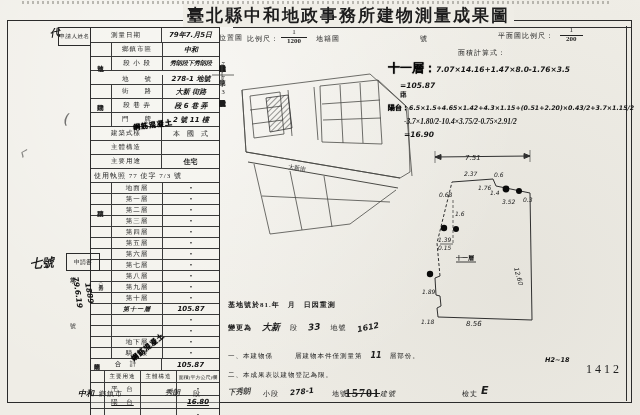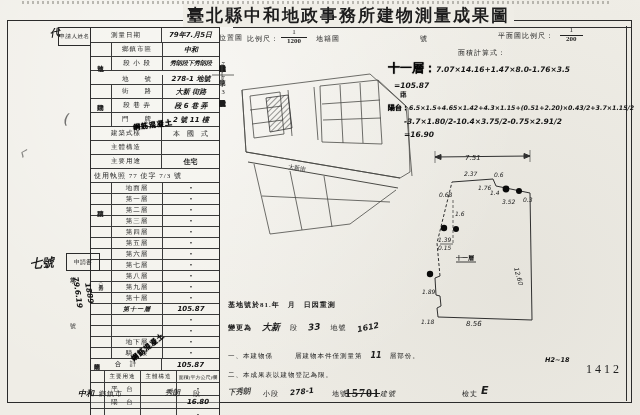--- a/index.html
+++ b/index.html
@@ -210,21 +210,21 @@
       <div class="c lab" style="width:33px;font-size:5.5px;">主要用途</div>
       <div class="c lab" style="width:33px;font-size:5.5px;">主體構造</div>
       <div class="c val" style="font-size:5px;">面積(平方公尺)欄</div>
     </div>
     <div class="trow" style="height:12px;">
       <div class="c ind14"></div>
       <div class="c lab" style="width:33px;">平　台</div>
       <div class="c lab" style="width:33px;"></div>
       <div class="c val">•</div>
     </div>
-    <div class="trow" style="height:12px;">
+    <div class="trow" style="height:12px;text-decoration:underline;">
       <div class="c ind14"></div>
       <div class="c lab" style="width:33px;">陽　台</div>
       <div class="c lab" style="width:33px;"></div>
       <div class="c val hw">16.80</div>
     </div>
     <div class="trow" style="height:12px;">
       <div class="c ind14"></div>
       <div class="c lab" style="width:33px;"></div>
       <div class="c lab" style="width:33px;"></div>
       <div class="c val">•</div>
@@ -283,23 +283,23 @@
         <line x1="114" y1="120" x2="122" y2="171"></line>
       <line x1="52" y1="140" x2="180" y2="146"></line>
     </g>
     <polygon points="56,42 78,39 82,72 60,76" fill="url(#hatch)" stroke="#333" stroke-width="0.8"></polygon>
   </svg>
   <div class="abs vert p6" style="left:400px;top:86px;height:50px;font-size:6.5px;">中正路</div>
   <div class="abs p6" style="left:288px;top:164px;transform:rotate(8deg);font-size:6px;">大新街</div>
 
   <div class="abs" style="left:388px;top:58px;width:244px;">
     <div style="white-space:nowrap;"><span class="stamp" style="font-size:12px;">十一層：</span><span class="hw">7.07×14.16+1.47×8.0-1.76×3.5</span></div>
-    <div class="hw" style="margin:4px 0 0 6px;">=105.87</div>
+    <div class="hw" style="margin:4px 0 0 12px;">=105.87</div>
     <div style="white-space:nowrap;margin-top:6px;"><span class="stamp" style="font-size:7px;filter:blur(.4px);">陽台：</span><span class="hw" style="font-size:6.3px;">6.5×1.5+4.65×1.42+4.3×1.15+(0.51+2.20)×0.43/2+3.7×1.15/2</span></div>
-    <div class="hw" style="margin:3px 0 0 16px;">-3.7×1.80/2-10.4×3.75/2-0.75×2.91/2</div>
+    <div class="hw" style="margin:3px 0 0 16px;font-family:Liberation Serif, serif;">-3.7×1.80/2-10.4×3.75/2-0.75×2.91/2</div>
     <div class="hw" style="margin:4px 0 0 16px;">=16.90</div>
   </div>
 
   <svg class="abs" style="left:420px;top:148px;" width="190" height="200" viewBox="0 0 190 200">
     <g stroke="#2f2f2f" stroke-width="1" fill="none">
       <line x1="15" y1="9" x2="110" y2="8"></line>
       <polygon points="15,9 21,6.5 21,11.5" fill="#2f2f2f"></polygon>
       <polygon points="110,8 104,5.5 104,10.5" fill="#2f2f2f"></polygon>
       <line x1="15" y1="3" x2="15" y2="15" stroke-width="0.6"></line>
       <line x1="110" y1="2" x2="110" y2="14" stroke-width="0.6"></line>

